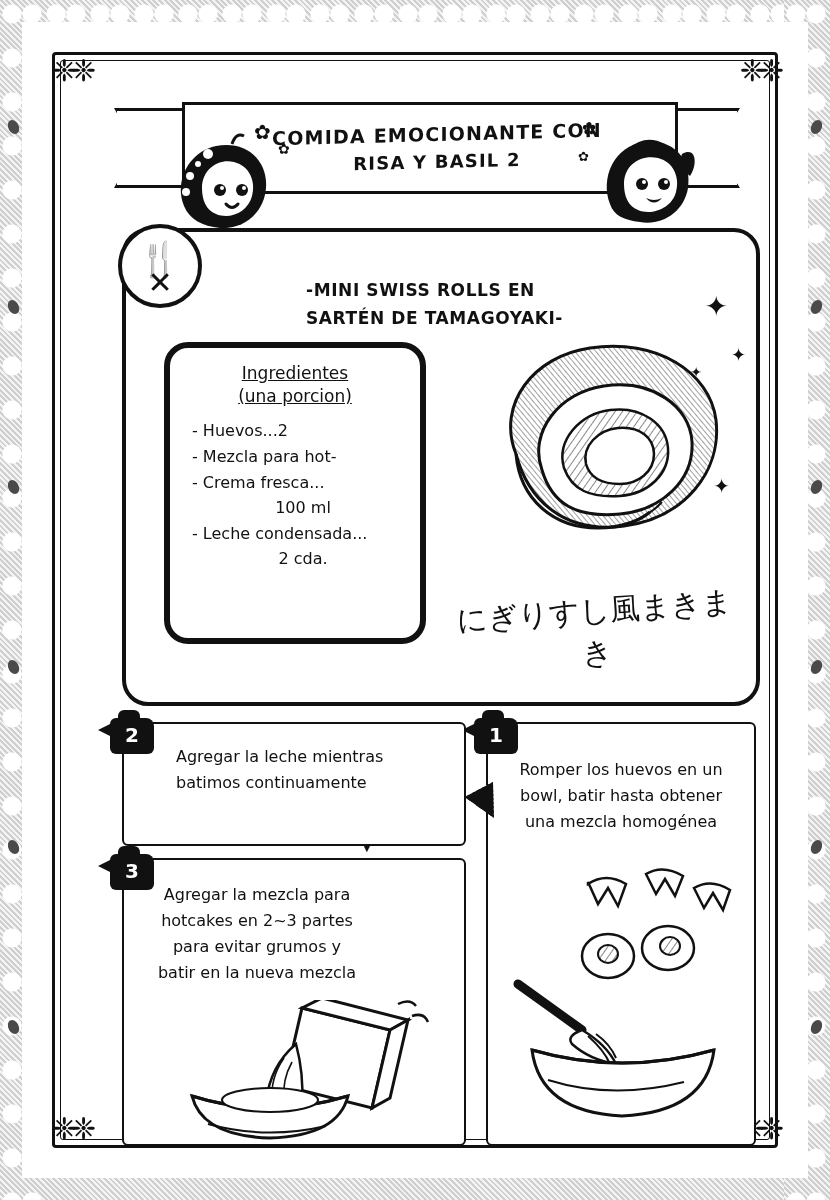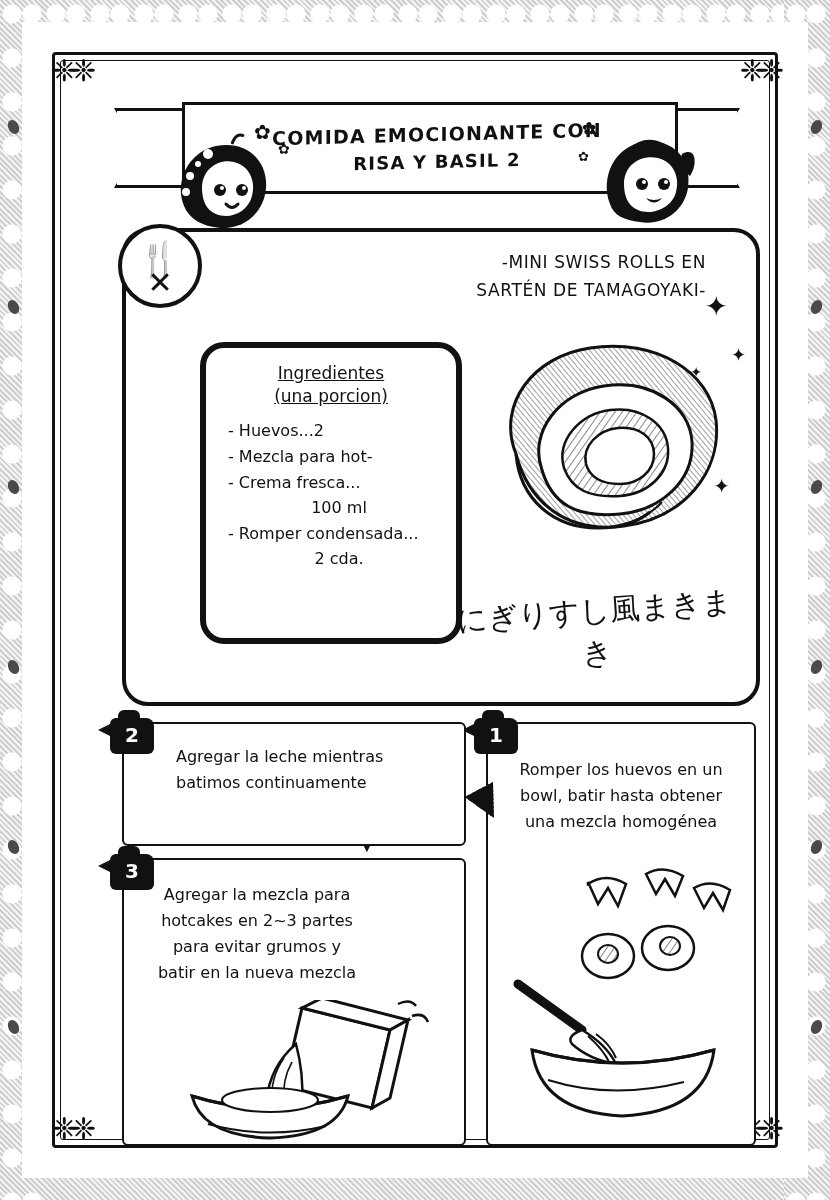--- a/index.html
+++ b/index.html
@@ -114,27 +114,27 @@
   }
   .utensil-badge .glyph{
     position:absolute;left:0;right:0;top:14px;text-align:center;
     font-size:34px;line-height:34px;color:#111;
   }
   .utensil-badge .glyph2{
     position:absolute;left:0;right:0;top:40px;text-align:center;
     font-size:30px;line-height:30px;color:#111;
   }
   .recipe-title{
-    position:absolute;left:180px;top:16px;width:400px;text-align:right;
-    font-weight:normal;font-size:17px;letter-spacing:0.6px;line-height:28px;color:#111;
+    position:absolute;left:180px;top:44px;width:400px;text-align:left;
+    font-weight:bold;font-size:17px;letter-spacing:0.6px;line-height:28px;color:#111;
   }
 
   .ing-box{
     position:absolute;left:38px;top:110px;width:250px;height:290px;
-    border:6px solid #111;border-radius:24px;background:#fff;margin-left:36px;
+    border:6px solid #111;border-radius:24px;background:#fff;
   }
   .ing-title{
     text-align:center;font-size:17px;line-height:23px;color:#111;margin-top:14px;
   }
   .ing-title u{text-decoration:underline;}
   .ing-list{
     margin:10px 0 0 0;padding:0 6px 0 22px;list-style:none;
     font-size:16px;line-height:25px;color:#111;
   }
   .ing-list li{margin-bottom:1px;}
@@ -304,21 +304,21 @@
             <span>- Huevos...2</span>
           </li>
           <li>
             <span>- Mezcla para hot-</span>
           </li>
           <li>
             <span>- Crema fresca...</span>
             <span class="ind">100 ml</span>
           </li>
           <li>
-            <span>- Romper condensada...</span>
+            <span>- Leche condensada...</span>
             <span class="ind">2 cda.</span>
           </li>
         </ul>
       </div>
 
       <svg class="roll-art" viewBox="0 0 310 250">
         <defs>
           <pattern id="hatch" width="6" height="6" patternUnits="userSpaceOnUse" patternTransform="rotate(35)">
             <line x1="0" y1="0" x2="0" y2="6" stroke="#111" stroke-width="1"></line>
           </pattern>

